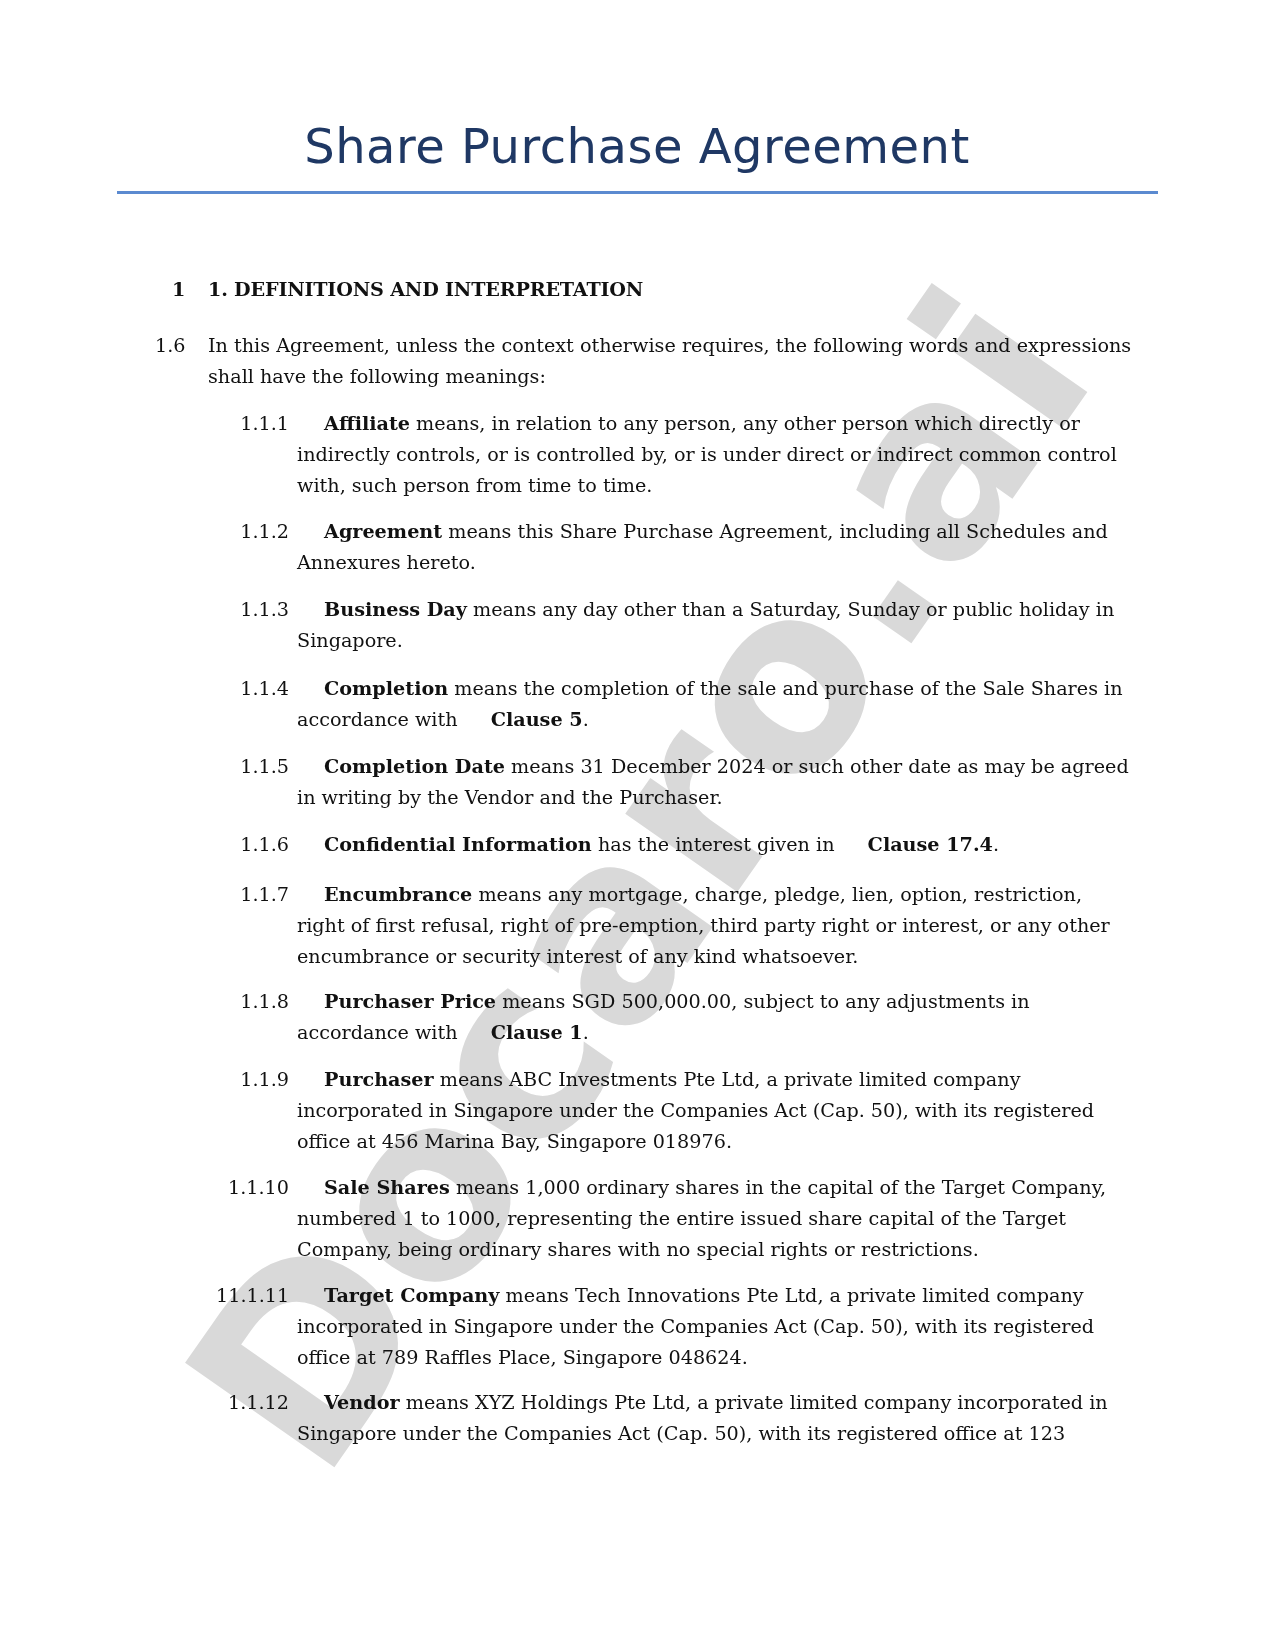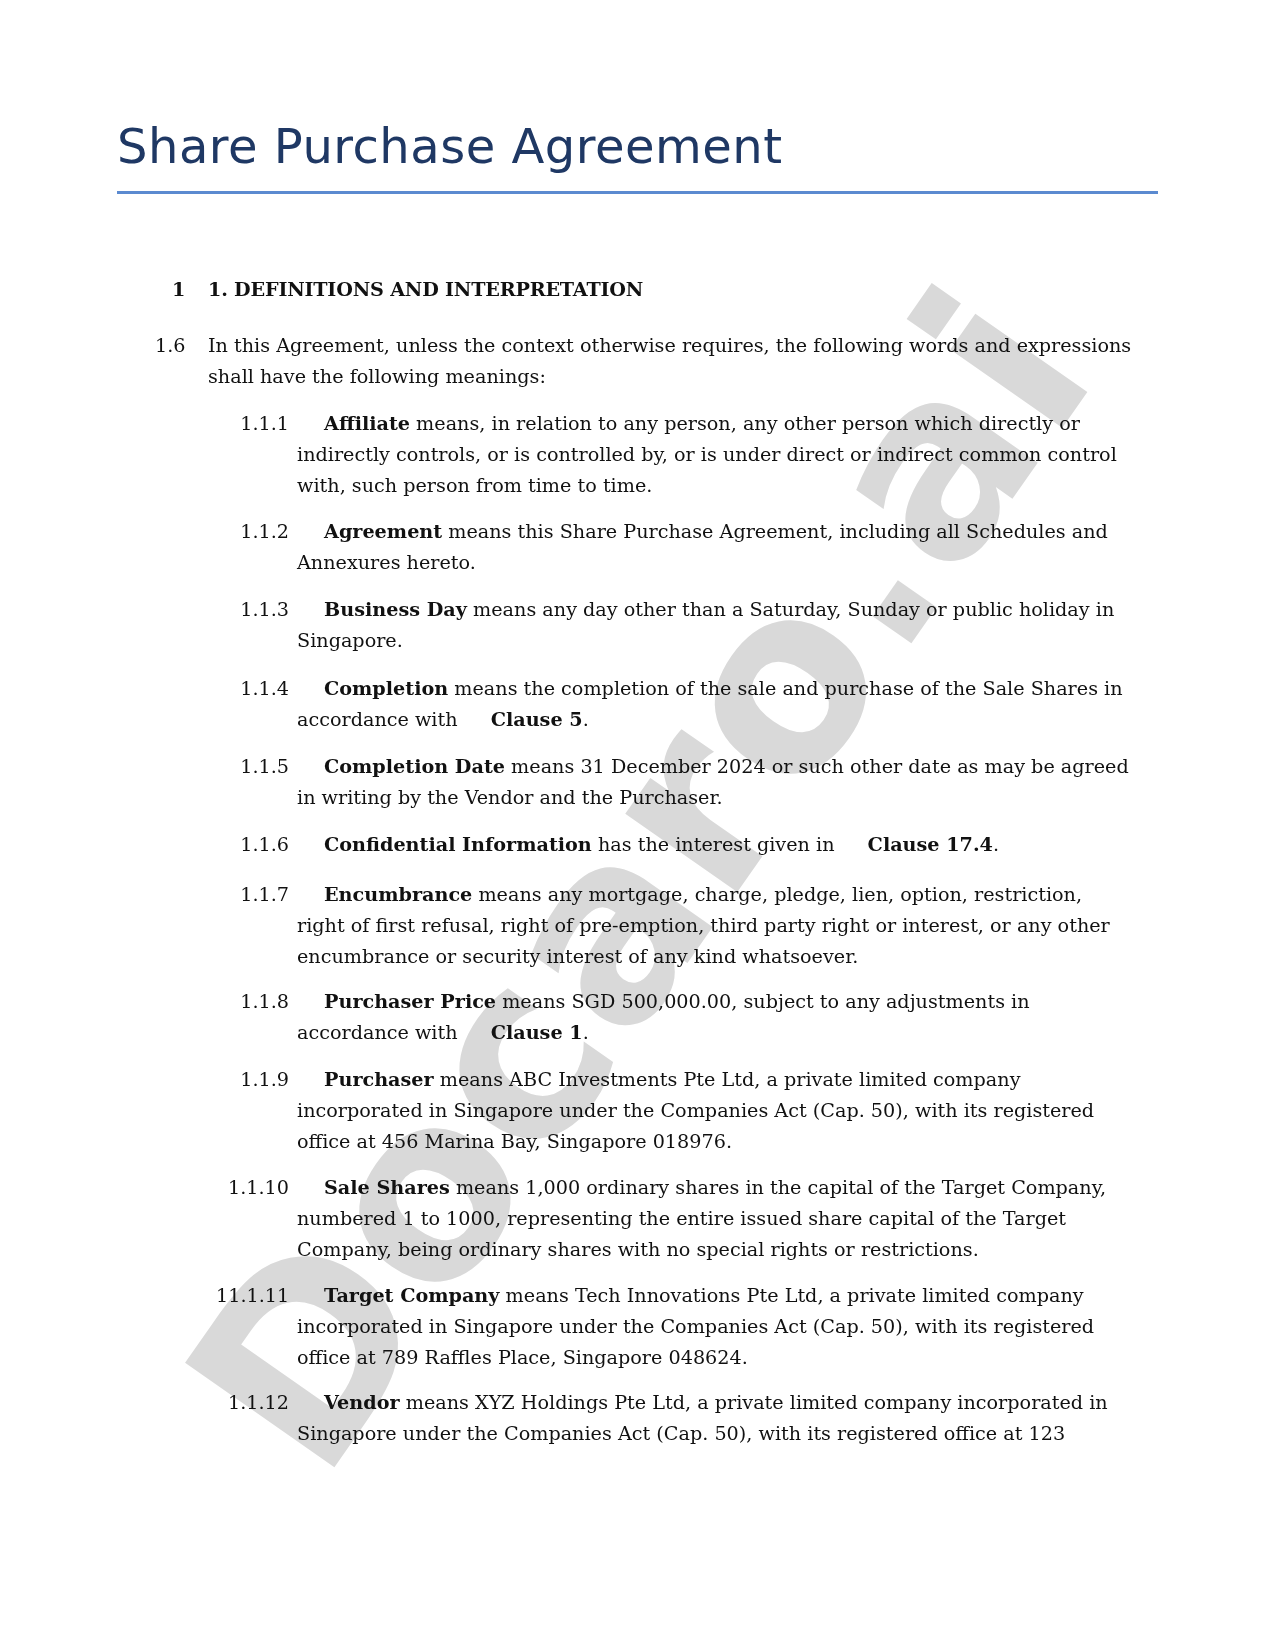--- a/index.html
+++ b/index.html
@@ -7,21 +7,21 @@
   .page { position:absolute; left:0; top:0; width:1275px; height:1650px; background:#fff; }
   .watermark {
     position:absolute; left:640px; top:880px;
     transform: translate(-50%,-50%) rotate(-55deg);
     font-family:"DejaVu Sans", sans-serif; font-weight:bold;
     font-size:250px; color:#d9d9d9; white-space:nowrap; letter-spacing:2px;
     z-index:0; user-select:none;
   }
   .content { position:absolute; left:0; top:0; width:1275px; z-index:1; }
   .title {
-    position:absolute; left:117px; width:1040px; top:118px; 
+    position:absolute; left:117px; width:1040px; top:118px; text-align:center;
     font-family:"DejaVu Sans", sans-serif; font-size:48px; color:#1f3864; font-weight:normal;
     letter-spacing:0.5px;
   }
   .title-rule { position:absolute; left:117px; top:191px; width:1041px; height:3px; background:#5b8ad0; }
   .serif { font-family:"DejaVu Serif", serif; color:#111; font-size:19.2px; }
   .h1 { position:absolute; top:278px; left:0; width:1275px; font-weight:bold; }
   .h1 .num { position:absolute; left:172px; }
   .h1 .txt { position:absolute; left:208px; letter-spacing:-0.2px; }
   .p11 { position:absolute; top:330px; left:0; width:1275px; line-height:31px; }
   .p11 .num { position:absolute; left:155px; }

